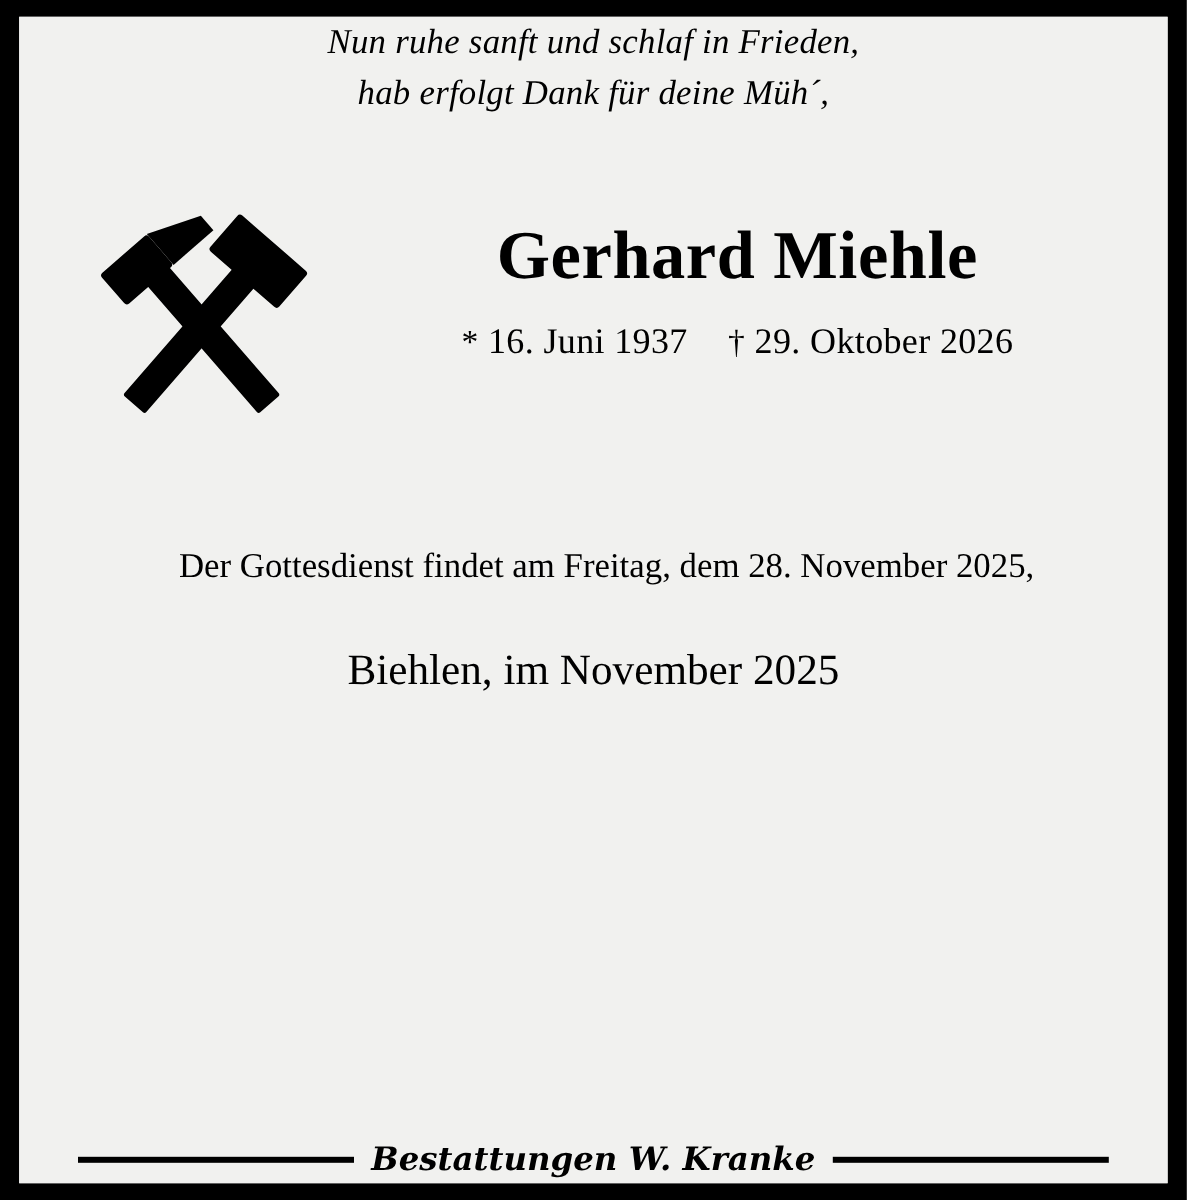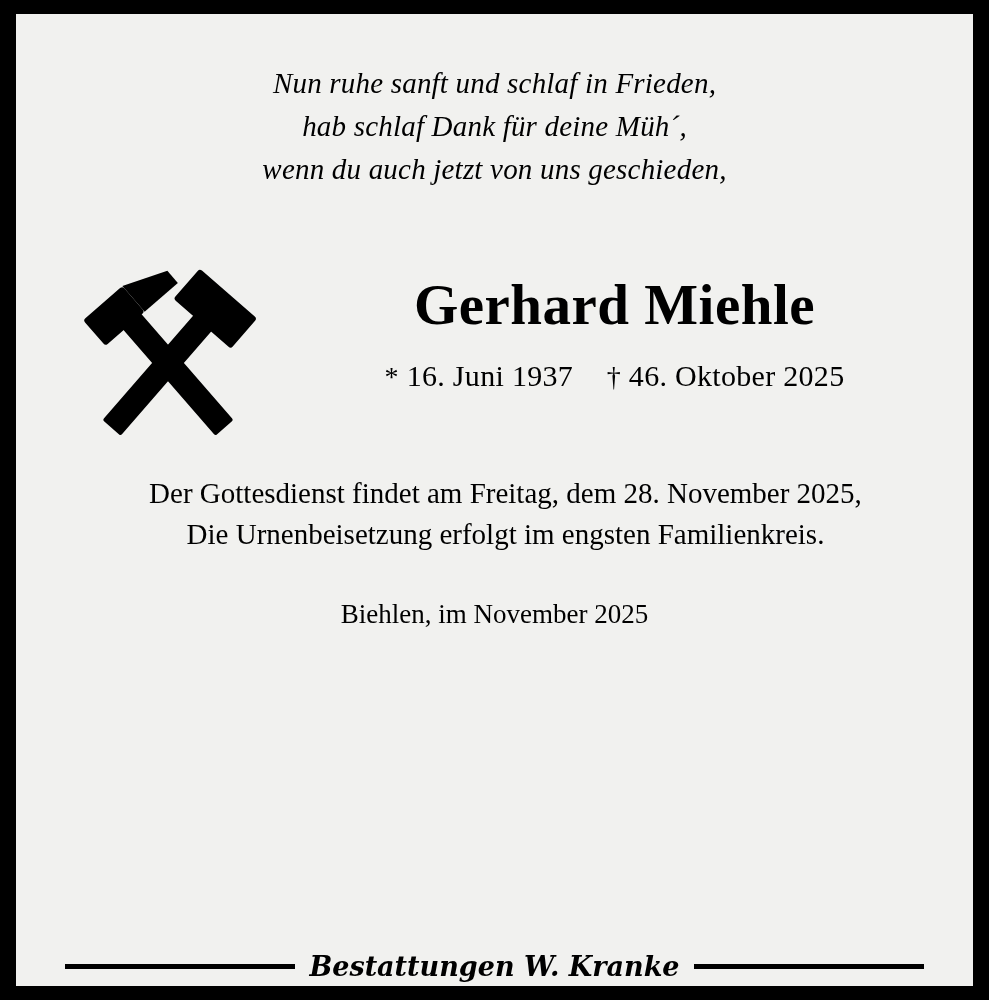--- a/index.html
+++ b/index.html
@@ -30,21 +30,20 @@
     position: relative;
     width: 100%;
     height: 100%;
     background: #f1f1ef;
   }
   .verse {
     text-align: center;
     font-style: italic;
     font-size: 29px;
     line-height: 43px;
-    padding-top: 48px;
     letter-spacing: 0.2px;
   }
   .verse div {
     white-space: nowrap;
   }
 
   .nameblock {
     position: relative;
     margin-top: 72px;
     height: 210px;
@@ -85,32 +84,33 @@
   .family {
     text-align: center;
     margin-top: 16px;
     font-size: 33px;
     font-weight: bold;
     line-height: 48px;
   }
 
   .service {
     text-align: center;
+    margin-top: 70px;
     font-size: 29px;
     line-height: 41px;
     padding-left: 22px;
   }
   .service div {
     white-space: nowrap;
   }
 
   .place {
     text-align: center;
     margin-top: 44px;
-    font-size: 27px;
+    font-size: 36px;
   }
 
   .footer {
     position: absolute;
     left: 0;
     right: 0;
     bottom: 4px;
     display: flex;
     align-items: center;
     justify-content: center;
@@ -132,22 +132,21 @@
   }
 </style>
 </head>
 <body>
 
 <div class="notice">
   <div class="inner">
 
     <div class="verse">
       <div>Nun ruhe sanft und schlaf in Frieden,</div>
-      <div>hab schlaf Dank für deine Müh´,</div>
-      <div>wenn du auch jetzt von uns geschieden,</div>
+      <div>hab erfolgt Dank für deine Müh´,</div>
     </div>
 
     <div class="nameblock">
 
       <div class="emblem">
         <svg viewBox="0 0 220 200" width="220" height="200" aria-hidden="true">
           <g fill="#000000">
 
             <g transform="rotate(41 110 100)">
               <rect x="98" y="36" width="24" height="150" rx="2"></rect>
@@ -163,29 +162,28 @@
         </svg>
       </div>
 
       <div class="name-area">
         <div class="deceased-name">Gerhard Miehle</div>
         <div class="dates">
           <span class="sym">*</span>
           <span>16. Juni 1937</span>
           <span class="gap"></span>
           <span class="sym">†</span>
-          <span>46. Oktober 2025</span>
+          <span>29. Oktober 2026</span>
         </div>
       </div>
     </div>
 
 
     <div class="service">
       <div>Der Gottesdienst findet am Freitag, dem 28. November 2025,</div>
-      <div>Die Urnenbeisetzung erfolgt im engsten Familienkreis.</div>
     </div>
 
     <div class="place">Biehlen, im November 2025</div>
 
     <div class="footer">
       <div class="rule"></div>
       <div class="undertaker">Bestattungen W. Kranke</div>
       <div class="rule"></div>
     </div>
 

